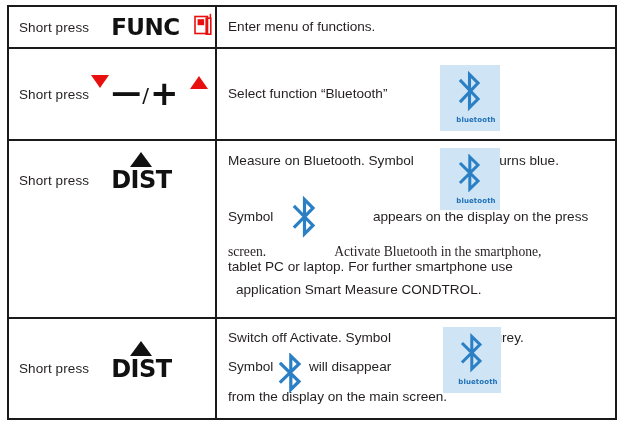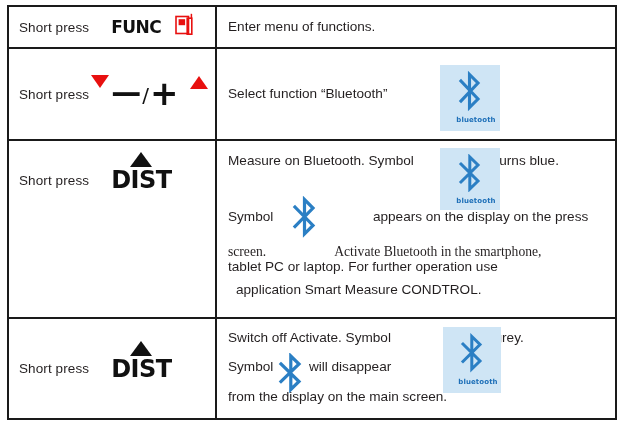--- a/index.html
+++ b/index.html
@@ -61,21 +61,21 @@
     position: absolute;
     left: 10px;
     top: 50%;
     transform: translateY(-50%);
     display: flex;
     align-items: center;
   }
   .func-word {
     margin-left: 22px;
     font-family: "DejaVu Sans", sans-serif;
-    font-size: 17px;
+    font-size: 23px;
     font-weight: bold;
     letter-spacing: -0.5px;
     color: #111111;
   }
   .func-icon {
     margin-left: 14px;
     display: block;
   }
 
   
@@ -319,21 +319,21 @@
             <span class="gap-lg"></span>
             <span>appears on the display on the press</span>
           </div>
 
           <div class="desc-text r3-l3 line">
             <span>screen.</span>
             <span class="gap-md"></span>
             <span>Activate Bluetooth in the smartphone,</span>
           </div>
 
-          <div class="desc-text r3-l4 line">tablet PC or laptop. For further operation use</div>
+          <div class="desc-text r3-l4 line">tablet PC or laptop. For further smartphone use</div>
 
           <div class="desc-text r3-l5 line">application Smart Measure CONDTROL.</div>
 
           <span class="bt-inline bt-r3-inline">
             <svg width="32" height="42" viewBox="0 0 32 42">
               <path d="M6 11 L24 29.5 L15.5 38 L15.5 3.5 L24 12 L6 30.5" fill="none" stroke="#2b7fc4" stroke-width="3.2" stroke-linecap="square" stroke-linejoin="miter"></path>
             </svg>
           </span>
 
           <div class="bt-tile tile-r3">

